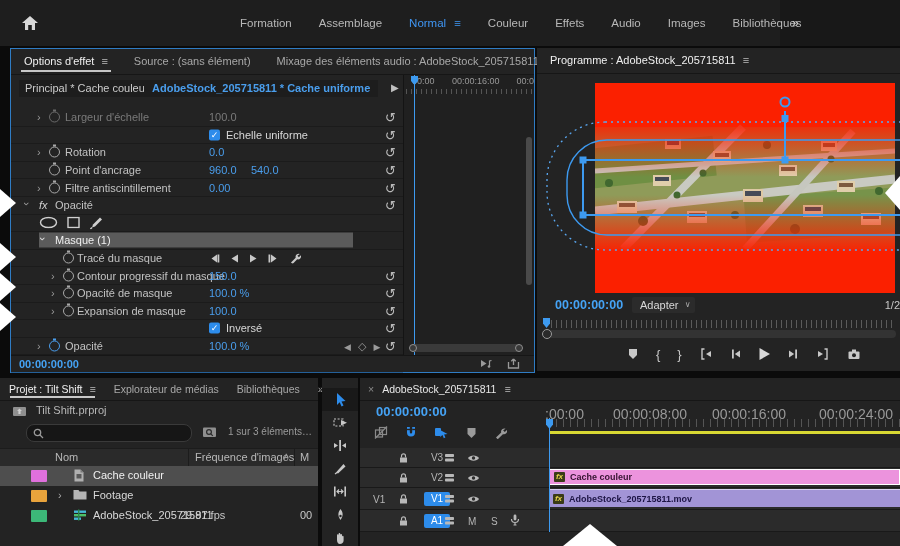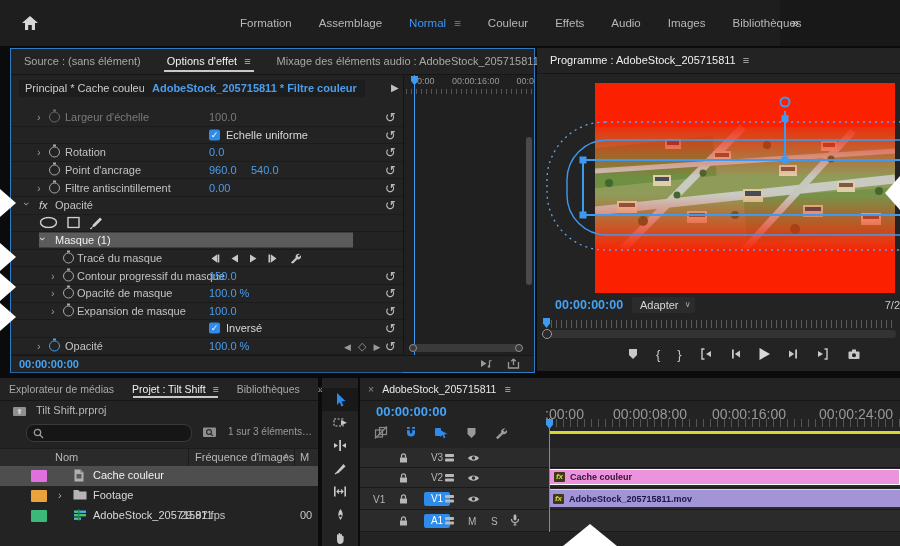--- a/index.html
+++ b/index.html
@@ -189,29 +189,29 @@
       <span class="wtab">Effets</span>
       <span class="wtab">Audio</span>
       <span class="wtab">Images</span>
       <span class="wtab">Bibliothèques</span>
     </div>
     <span class="ovf">»</span>
   </div>
 
   <div class="panel fxp">
     <div class="ptabs">
+      <span class="ptab active"><span>Options d'effet</span><span class="m">≡</span><span class="ul"></span></span>
       <span class="ptab">Source : (sans élément)</span>
-      <span class="ptab active"><span>Options d'effet</span><span class="m">≡</span><span class="ul"></span></span>
       <span class="ptab">Mixage des éléments audio : AdobeStock_205715811</span>
       <span class="ptab">Métadonnées</span>
     </div>
 
     <div class="fxhead">
       <span class="master"><span>Principal * Cache couleur</span><span class="cv">∨</span></span>
-      <span class="clipname">AdobeStock_205715811 * Filtre couleur</span>
+      <span class="clipname">AdobeStock_205715811 * Cache uniforme</span>
       <span class="playr">▶</span>
     </div>
 
     <div class="params">
 
       <div class="row dim">
         <span class="chev">›</span>
         <span class="sw"></span>
         <span class="lbl">Largeur d'échelle</span>
         <span class="val">100.0</span>
@@ -457,21 +457,21 @@
       <rect x="42.5" y="83.5" width="7" height="7" fill="#3d9af0"></rect>
       <rect x="42.5" y="138.5" width="7" height="7" fill="#3d9af0"></rect>
       <rect x="244.5" y="83.5" width="7" height="7" fill="#3d9af0"></rect>
       <rect x="244.5" y="42" width="7" height="7" fill="#3d9af0"></rect>
       <circle cx="248" cy="29" r="4.5" fill="none" stroke="#3d9af0" stroke-width="2"></circle>
     </svg>
 
     <div class="pgminfo">
       <span class="pgmtc">00:00:00:00</span>
       <span class="fitbtn"><span>Adapter</span><span class="cv">∨</span></span>
-      <span class="resl">7/2</span>
+      <span class="resl">1/2</span>
     </div>
 
     <div class="scrub">
       <div class="ticks"></div>
       <div class="ph"></div>
       <div class="bar"></div>
       <div class="knob"></div>
     </div>
 
     <div class="transport">
@@ -518,22 +518,22 @@
             <circle cx="7" cy="7.2" r="2" fill="#232323"></circle>
           </svg>
       </span>
     </div>
 
     <div class="abs" style="right:0;top:128px;width:15px;height:34px;background:#fff;clip-path:polygon(100% 0,0 50%,100% 100%);"></div>
   </div>
 
   <div class="panel prj">
     <div class="ptabs">
+      <span class="ptab active"><span>Projet : Tilt Shift</span><span class="m">≡</span><span class="ul"></span></span>
       <span class="ptab">Explorateur de médias</span>
-      <span class="ptab active"><span>Projet : Tilt Shift</span><span class="m">≡</span><span class="ul"></span></span>
       <span class="ptab">Bibliothèques</span>
       <span class="ptab">»</span>
     </div>
     <div class="crumb">
       <svg class="abs" style="left:12px;top:3px" width="15" height="12" viewBox="0 0 15 12">
           <rect x="1" y="2" width="13" height="9" rx="1" fill="#8f8f8f"></rect>
           <path d="M7.5 3.5 10 6H8.6v3H6.4V6H5z" fill="#cfcfcf"></path>
         </svg>
       <span class="t">Tilt Shift.prproj</span>
     </div>

